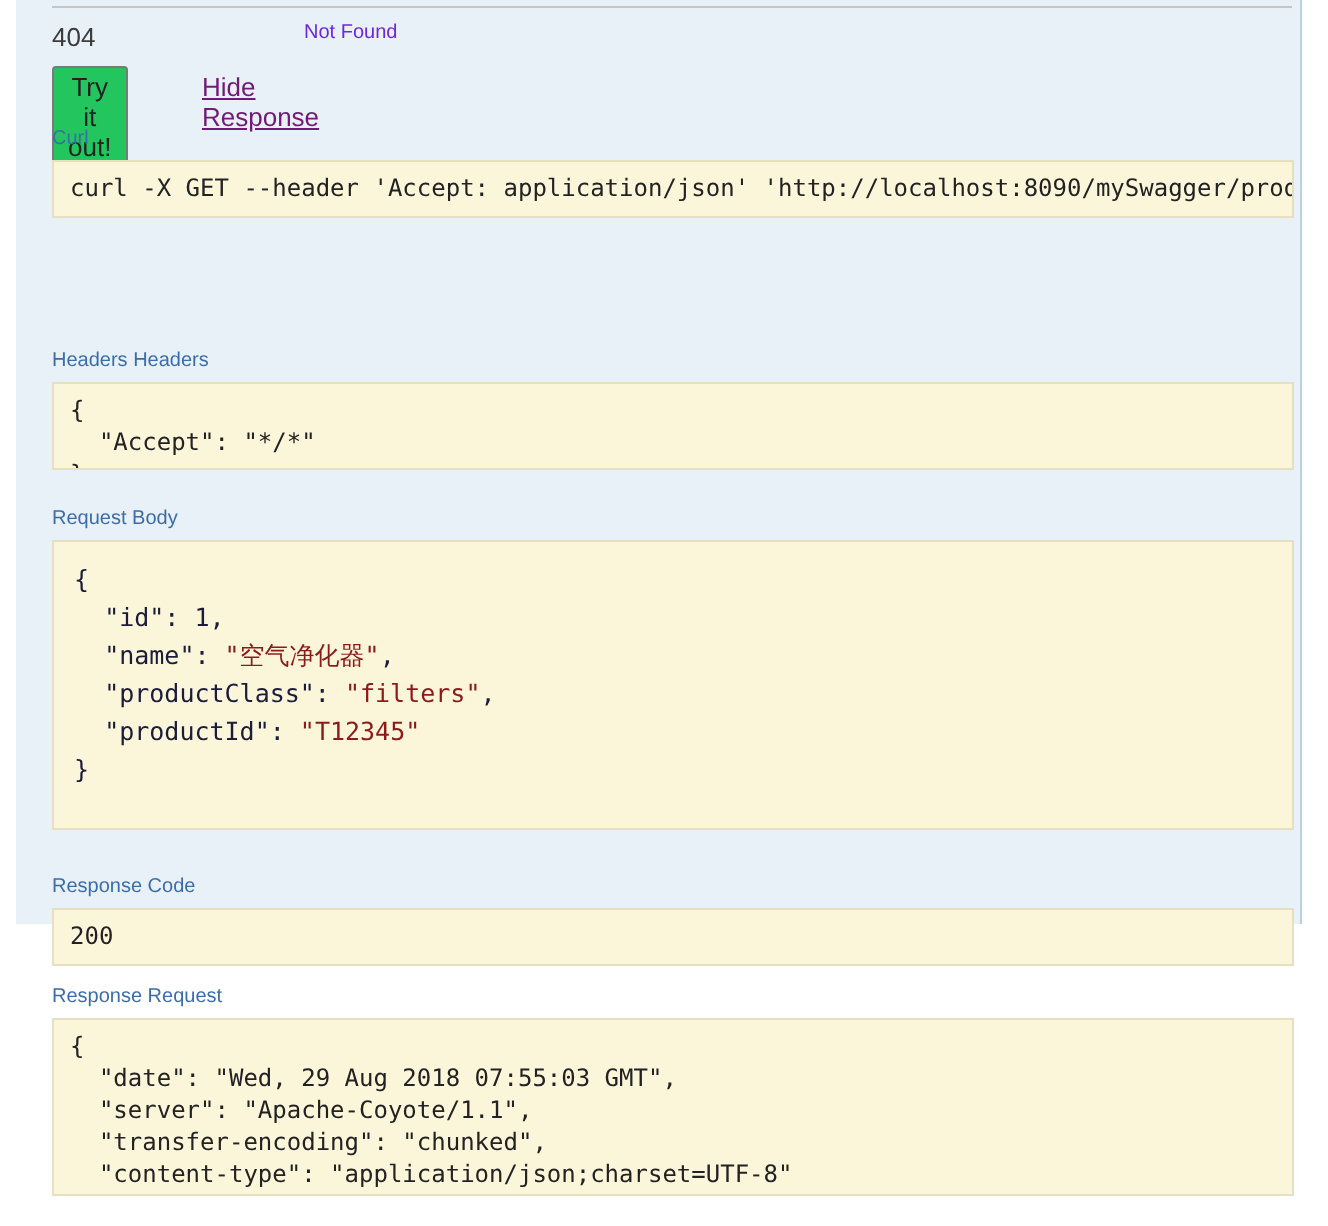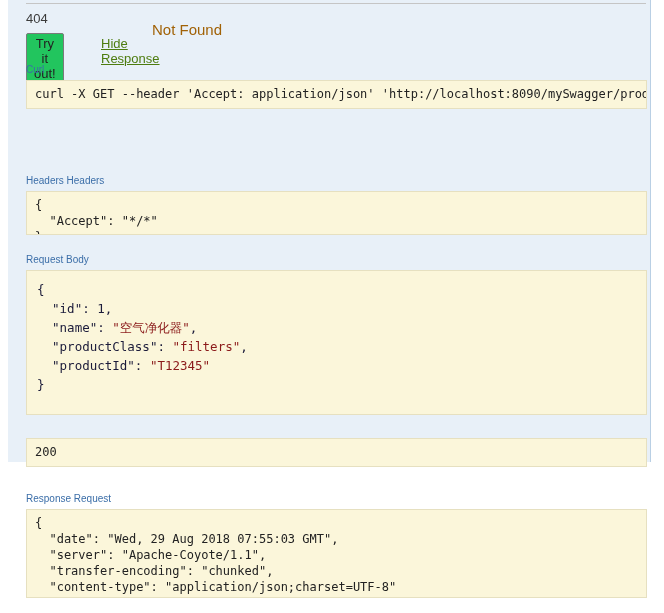--- a/index.html
+++ b/index.html
@@ -61,23 +61,23 @@
     position: absolute;
     left: 10px;
     top: 0;
     font-size: 13px;
     color: #3b3b3b;
     font-family: "Liberation Sans", sans-serif;
   }
   .status-reason {
     position: absolute;
     left: 136px;
-    top: 10px;
-    font-size: 15px;
-    color: #a16207;
+    top: 0;
+    font-size: 10px;
+    color: #6d28d9;
     font-family: "Liberation Sans", sans-serif;
   }
 
   
   .action-row {
     position: absolute;
     left: 8px;
     top: 33px;
     height: 24px;
   }
@@ -94,21 +94,21 @@
     color: #222222;
     line-height: 15px;
     cursor: pointer;
   }
   .hide-link {
     position: absolute;
     left: 85px;
     top: 3px;
     font-family: "Liberation Sans", sans-serif;
     font-size: 13px;
-    color: #4d7c0f;
+    color: #701a75;
     text-decoration: underline;
     cursor: pointer;
   }
 
   
   .section {
     position: absolute;
     left: 8px;
     width: 632px;
   }
@@ -197,20 +197,21 @@
         <pre class="body-inner"><span class="tok-punc">{</span>
   <span class="tok-key">"id"</span><span class="tok-punc">: </span><span class="tok-num">1</span><span class="tok-punc">,</span>
   <span class="tok-key">"name"</span><span class="tok-punc">: </span><span class="tok-str">"空气净化器"</span><span class="tok-punc">,</span>
   <span class="tok-key">"productClass"</span><span class="tok-punc">: </span><span class="tok-str">"filters"</span><span class="tok-punc">,</span>
   <span class="tok-key">"productId"</span><span class="tok-punc">: </span><span class="tok-str">"T12345"</span>
 <span class="tok-punc">}</span></pre>
       </div>
     </div>
 
     <div class="section" style="top:438px;">
+      <div class="section-title">Response Code</div>
       <div class="code-box one-line">200</div>
     </div>
 
     <div class="section" style="top:493px;">
       <div class="section-title">Response Request</div>
       <div class="code-box" style="height:89px;">{
   "date": "Wed, 29 Aug 2018 07:55:03 GMT",
   "server": "Apache-Coyote/1.1",
   "transfer-encoding": "chunked",
   "content-type": "application/json;charset=UTF-8"

